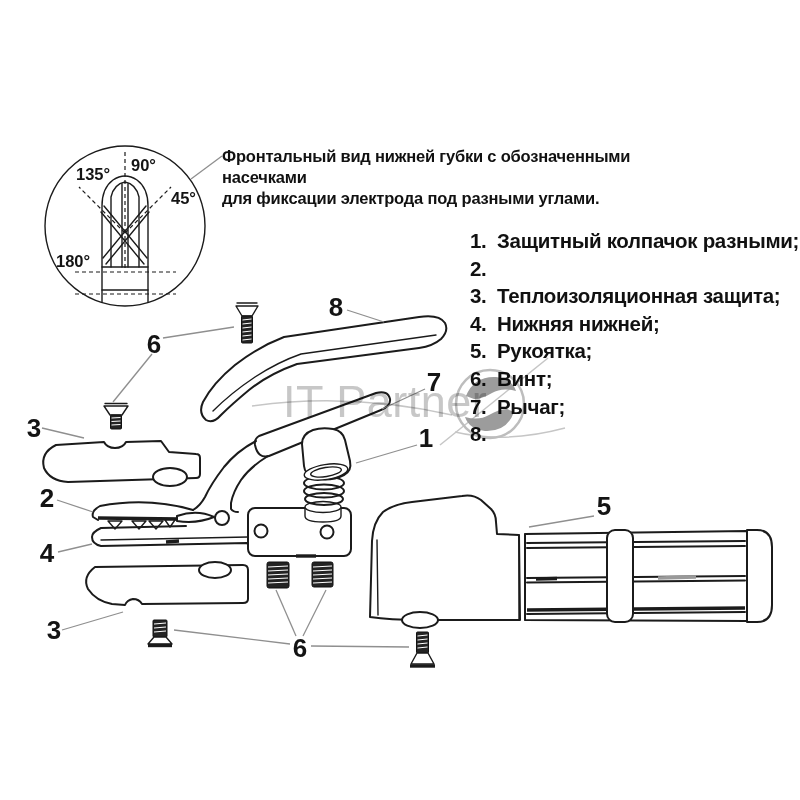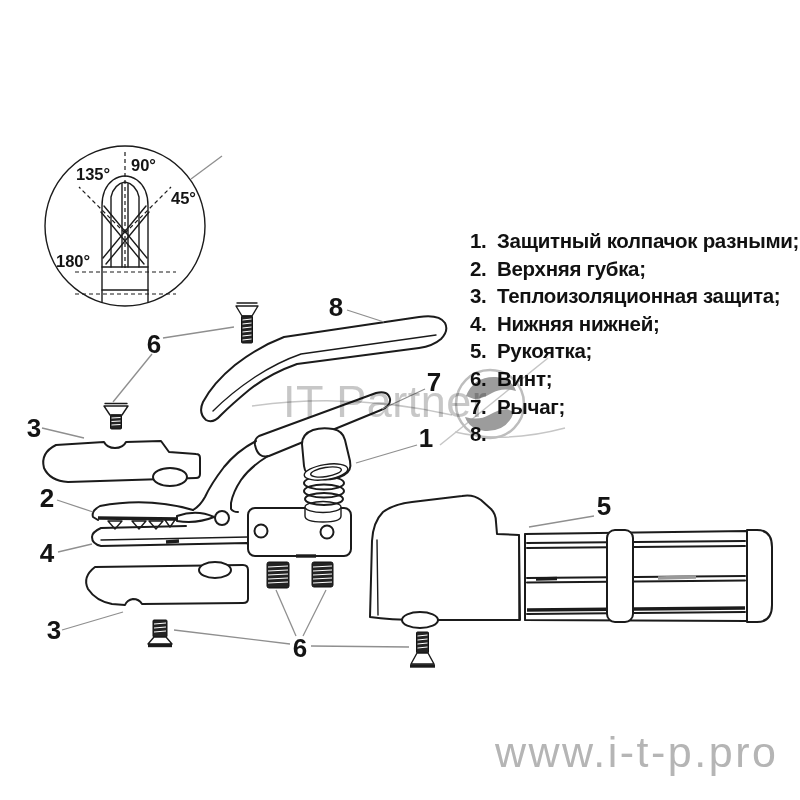--- a/index.html
+++ b/index.html
@@ -206,29 +206,32 @@
       <text class="callout" x="47" y="507">2</text>
       <text class="callout" x="47" y="562">4</text>
       <text class="callout" x="54" y="639">3</text>
       <text class="callout" x="434" y="391">7</text>
       <text class="callout" x="426" y="447">1</text>
       <text class="callout" x="604" y="515">5</text>
       <text class="callout" x="300" y="657">6</text>
     </g>
   </svg>
 
+  <div class="caption">
+    <div>Фронтальный вид нижней губки с обозначенными насечками</div>
+    <div>для фиксации электрода под разными углами.</div>
+  </div>
 
   <div class="parts-list">
     <div class="row">
       <span class="num">1.</span>
       <span class="lbl">Защитный колпачок разными;</span>
     </div>
     <div class="row">
       <span class="num">2.</span>
-      <span class="lbl">Верхняя губка;</span>
     </div>
     <div class="row">
       <span class="num">3.</span>
       <span class="lbl">Теплоизоляционная защита;</span>
     </div>
     <div class="row">
       <span class="num">4.</span>
       <span class="lbl">Нижняя нижней;</span>
     </div>
     <div class="row">
@@ -253,15 +256,14 @@
       <path d="M 252,406 Q 350,392 452,415" stroke="#c6c6c6" stroke-width="1.5" fill="none"></path>
       <path d="M 440,445 L 548,358" stroke="#c6c6c6" stroke-width="1.5" fill="none"></path>
       <path d="M 455,432 Q 505,444 565,428" stroke="#c6c6c6" stroke-width="1.5" fill="none"></path>
       <circle cx="490" cy="404" r="34" stroke="#bdbdbd" stroke-width="2.5" fill="none"></circle>
       <path d="M 466,396 Q 474,376 496,377 Q 512,379 516,391 Q 502,387 492,393 Q 482,399 474,399 Z" fill="#9c9c9c"></path>
       <path d="M 514,412 Q 507,432 485,431 Q 469,429 465,417 Q 479,421 489,415 Q 499,409 507,409 Z" fill="#9c9c9c"></path>
     </g>
   </svg>
 
   <div class="wm-brand">IT Partner</div>
-  <div class="wm-site">www.i-t-p.pro</div>
 
 </div>
 
 </body></html>

